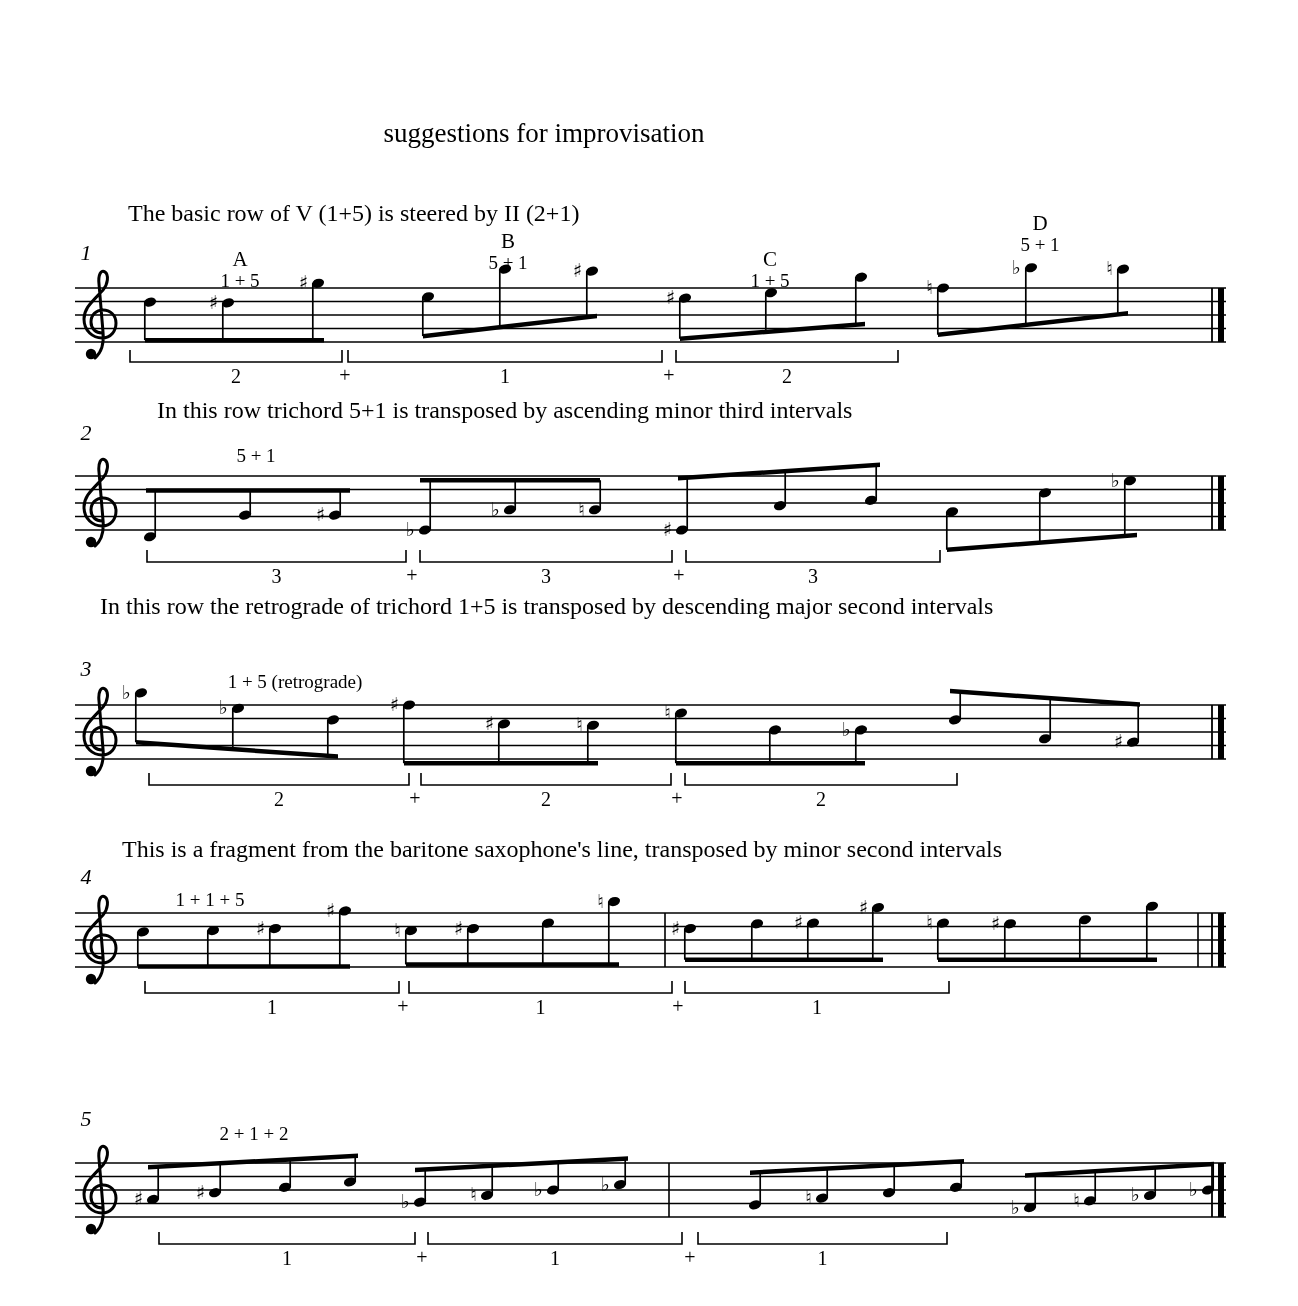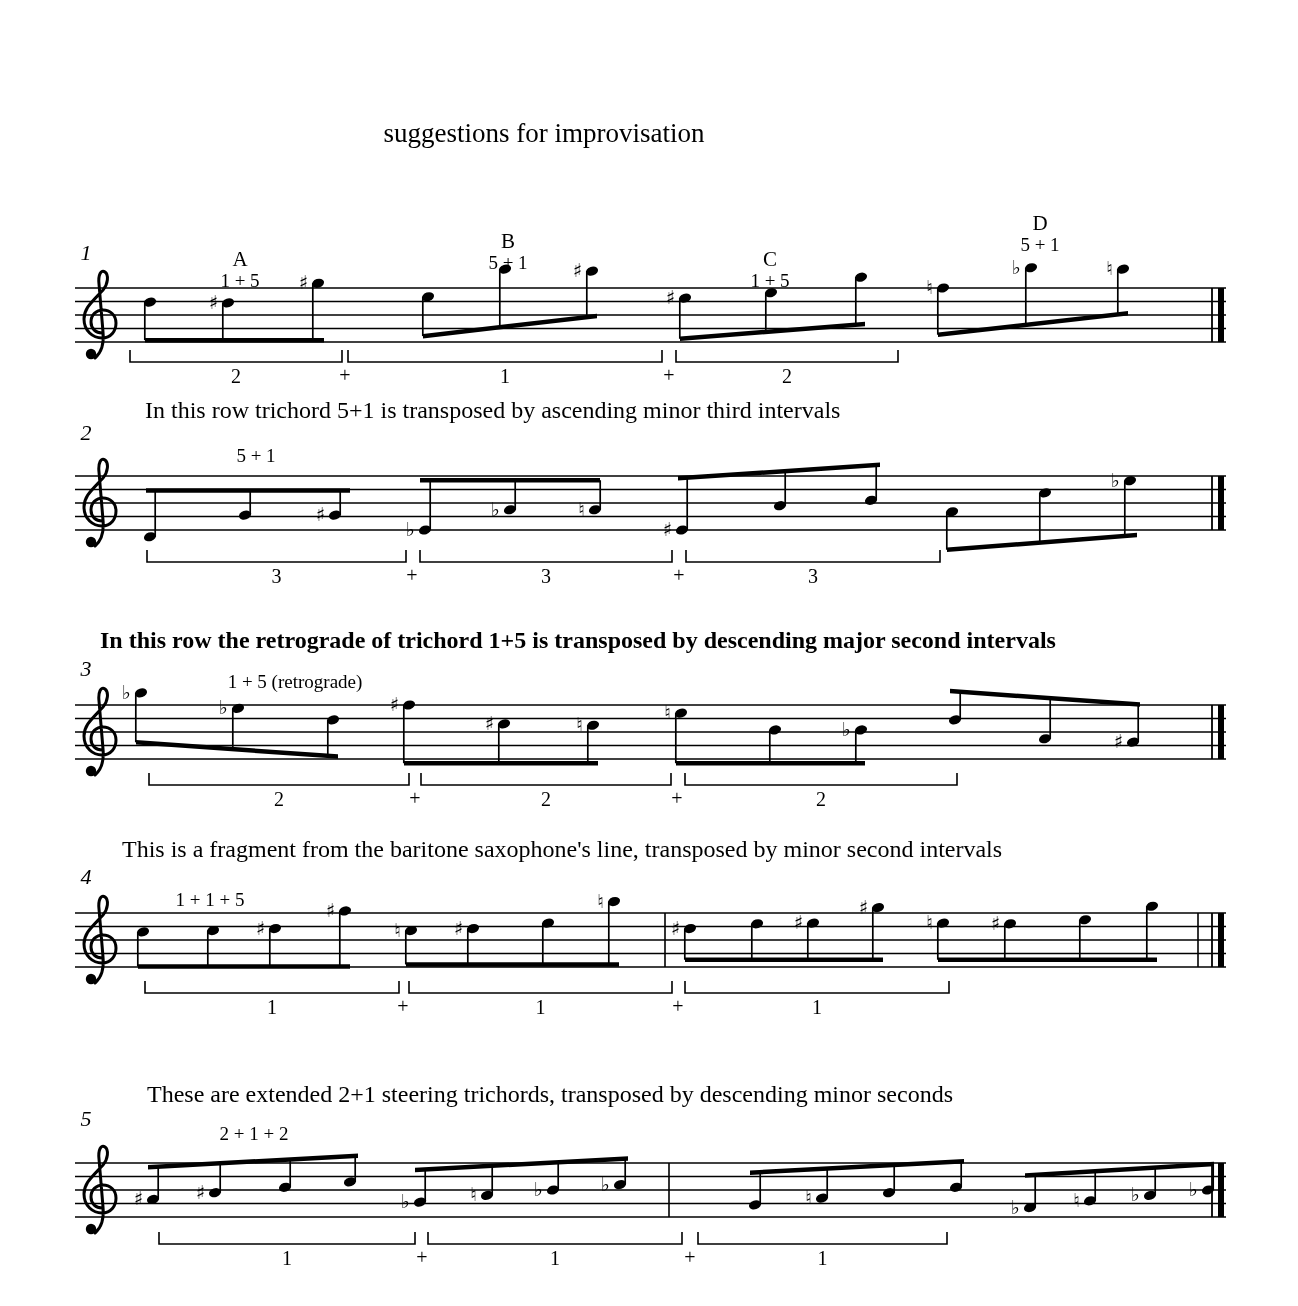--- a/index.html
+++ b/index.html
@@ -4,22 +4,22 @@
 <style>
   html,body{margin:0;padding:0;background:#fff;}
   body{font-family:"Liberation Serif",serif;color:#000;}
   .page{position:relative;width:1298px;height:1306px;background:#ffffff;overflow:hidden;}
   .title{position:absolute;left:0;top:68px;width:1298px;text-align:center;
          font-size:47px;letter-spacing:1px;}
   .subtitle{position:absolute;left:0;top:118px;width:1088px;text-align:center;
          font-size:27px;}
   .caption{position:absolute;font-size:24px;white-space:nowrap;}
   .c1{left:128px;top:200px;}
-  .c2{left:145px;top:397px;}
-  .c3{left:100px;top:627px;font-weight:bold;}
+  .c2{left:157px;top:397px;}
+  .c3{left:100px;top:593px;}
   .c4{left:122px;top:836px;}
   .c5{left:147px;top:1081px;}
   svg.score{position:absolute;left:0;top:0;}
 </style>
 </head>
 <body>
 
 <div class="page">
   <svg class="score" width="1298" height="1306" viewBox="0 0 1298 1306">
       <line x1="75" y1="288" x2="1226" y2="288" stroke="#000000" stroke-width="1.3"></line>
@@ -322,17 +322,17 @@
       <path d="M 428 1232 L 428 1244 L 682 1244 L 682 1232" fill="none" stroke="#000000" stroke-width="1.6"></path>
       <text x="555" y="1265" font-size="20" text-anchor="middle" font-family="&quot;Liberation Serif&quot;, serif" fill="#000000">1</text>
       <path d="M 698 1232 L 698 1244 L 947 1244 L 947 1232" fill="none" stroke="#000000" stroke-width="1.6"></path>
       <text x="822.5" y="1265" font-size="20" text-anchor="middle" font-family="&quot;Liberation Serif&quot;, serif" fill="#000000">1</text>
       <text x="422" y="1264" font-size="20" text-anchor="middle" font-family="&quot;Liberation Serif&quot;, serif" fill="#000000">+</text>
       <text x="690" y="1264" font-size="20" text-anchor="middle" font-family="&quot;Liberation Serif&quot;, serif" fill="#000000">+</text>
     </svg>
 
   <div class="subtitle">suggestions for improvisation</div>
 
+  <div class="caption c1">The basic row of V (1+5) is steered by II (2+1)</div>
   <div class="caption c2">In this row trichord 5+1 is transposed by ascending minor third intervals</div>
   <div class="caption c3">In this row the retrograde of trichord 1+5 is transposed by descending major second intervals</div>
   <div class="caption c4">This is a fragment from the baritone saxophone's line, transposed by minor second intervals</div>
-  <div class="caption c5">These are extended 2+1 steering trichords, transposed by descending minor seconds</div>
 </div>
 
 </body></html>

